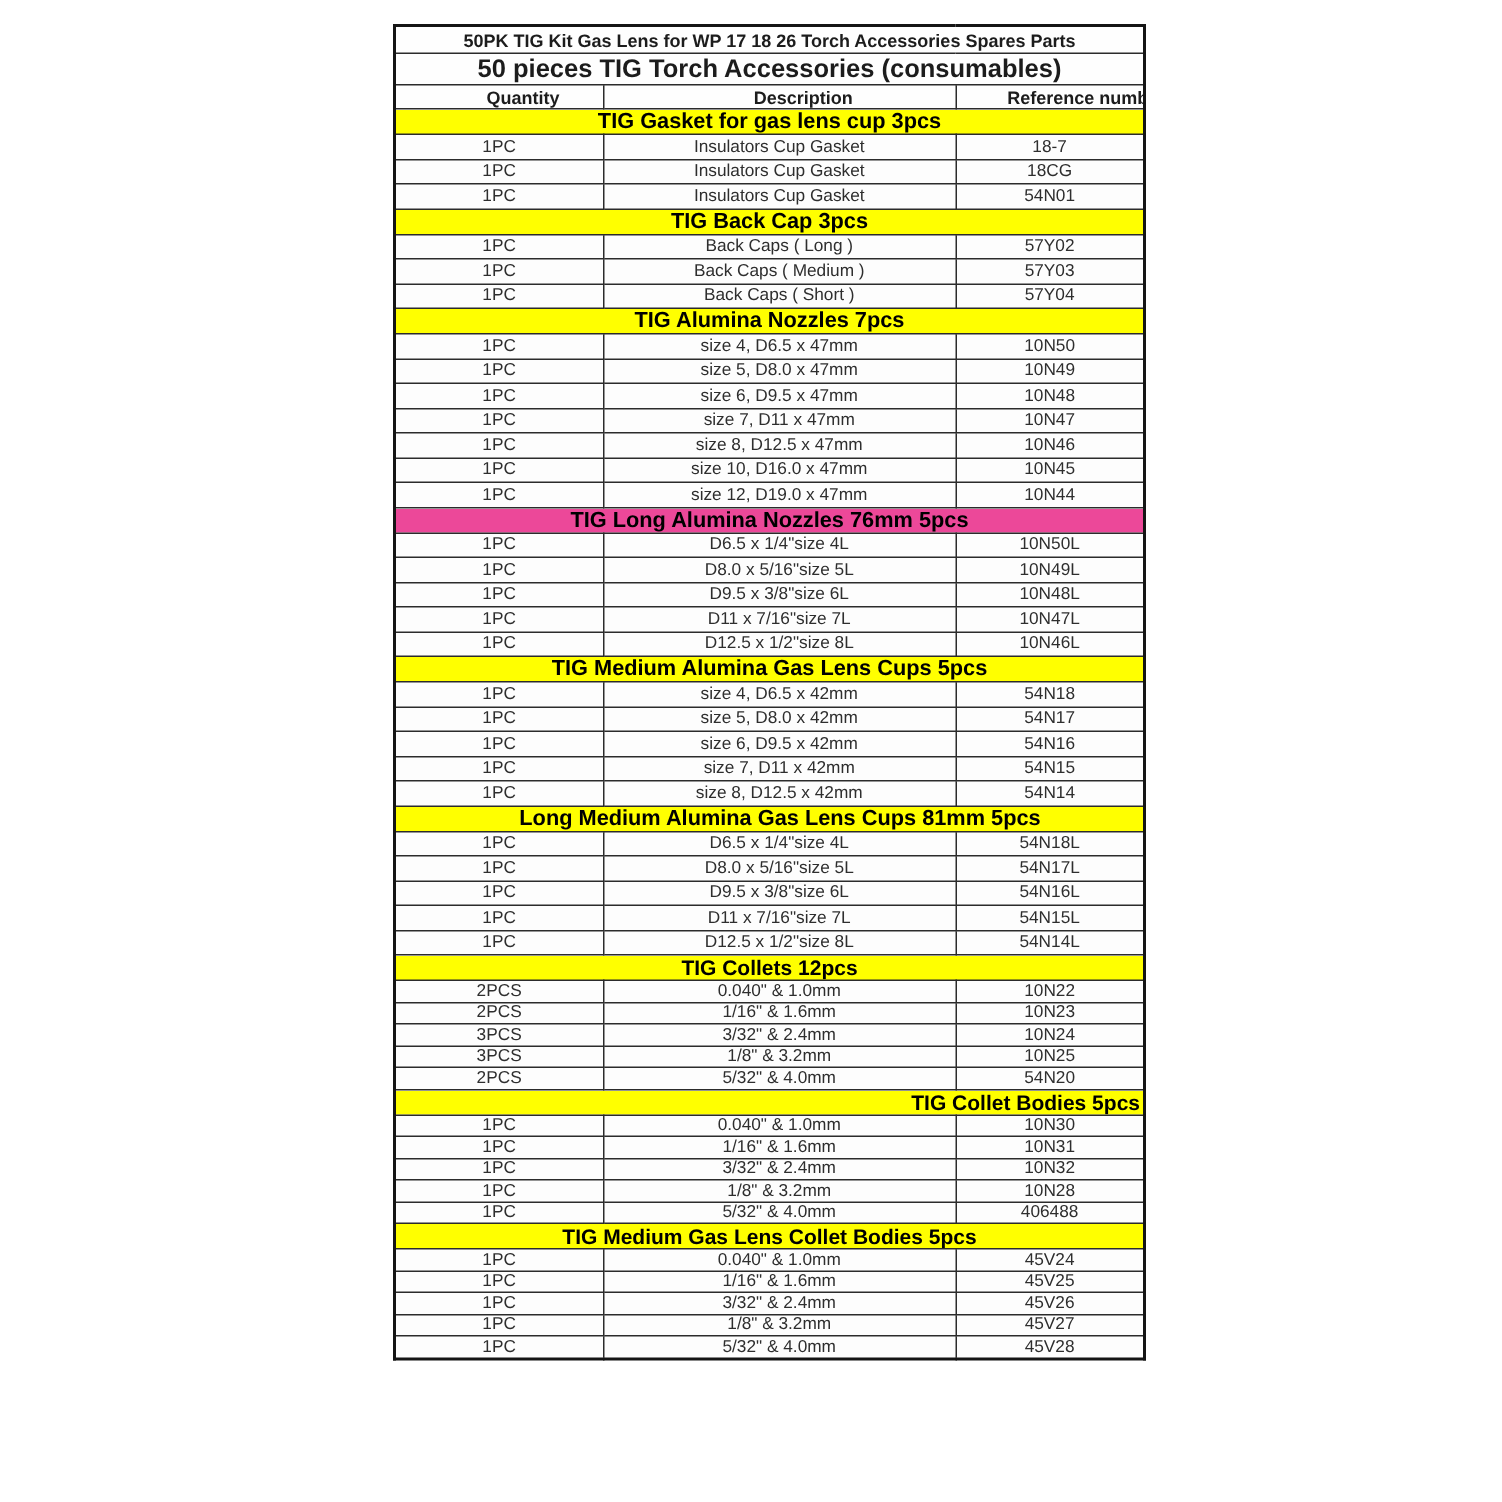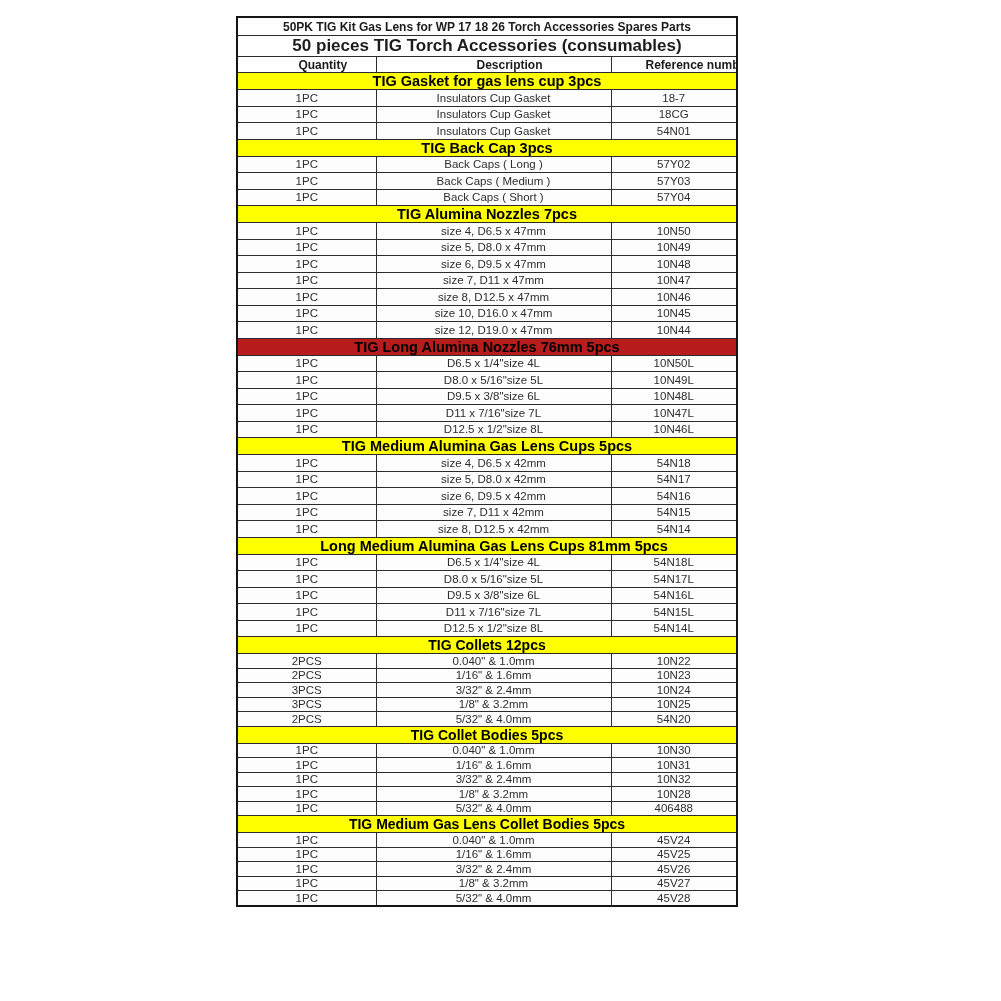--- a/index.html
+++ b/index.html
@@ -10,21 +10,21 @@
   .page {
     position: relative;
     width: 1001px;
     height: 1001px;
     background: #ffffff;
     font-family: "Liberation Sans", sans-serif;
     overflow: hidden;
   }
   .table-wrap {
     position: absolute;
-    left: 236px;
+    left: 262px;
     top: 16px;
     width: 500px;
   }
   table.accessories {
     border-collapse: collapse;
     table-layout: fixed;
     width: 500px;
     border: 2px solid #151515;
   }
   table.accessories td, table.accessories th {
@@ -168,21 +168,21 @@
             <td>1PC</td>
             <td>size 10, D16.0 x 47mm</td>
             <td>10N45</td>
           </tr>
           <tr class="data-row">
             <td>1PC</td>
             <td>size 12, D19.0 x 47mm</td>
             <td>10N44</td>
           </tr>
           <tr class="section-row">
-            <td colspan="3" class="section-header" style="background: #b91c1c;">TIG Long Alumina Nozzles 76mm 5pcs</td>
+            <td colspan="3" class="section-header" style="background: #ec4899;">TIG Long Alumina Nozzles 76mm 5pcs</td>
           </tr>
           <tr class="data-row">
             <td>1PC</td>
             <td>D6.5 x 1/4"size 4L</td>
             <td>10N50L</td>
           </tr>
           <tr class="data-row">
             <td>1PC</td>
             <td>D8.0 x 5/16"size 5L</td>
             <td>10N49L</td>
@@ -280,21 +280,21 @@
             <td>3PCS</td>
             <td>1/8" &amp; 3.2mm</td>
             <td>10N25</td>
           </tr>
           <tr class="data-row compact">
             <td>2PCS</td>
             <td>5/32" &amp; 4.0mm</td>
             <td>54N20</td>
           </tr>
           <tr class="section-row compact">
-            <td colspan="3" class="section-header" style="background: rgb(255, 255, 0);">TIG Collet Bodies 5pcs</td>
+            <td colspan="3" class="section-header" style="background: rgb(255, 255, 0); text-align: right;">TIG Collet Bodies 5pcs</td>
           </tr>
           <tr class="data-row compact">
             <td>1PC</td>
             <td>0.040" &amp; 1.0mm</td>
             <td>10N30</td>
           </tr>
           <tr class="data-row compact">
             <td>1PC</td>
             <td>1/16" &amp; 1.6mm</td>
             <td>10N31</td>

